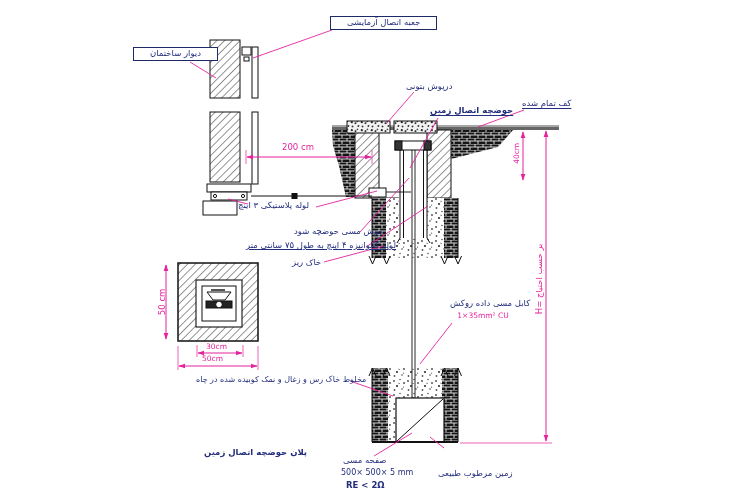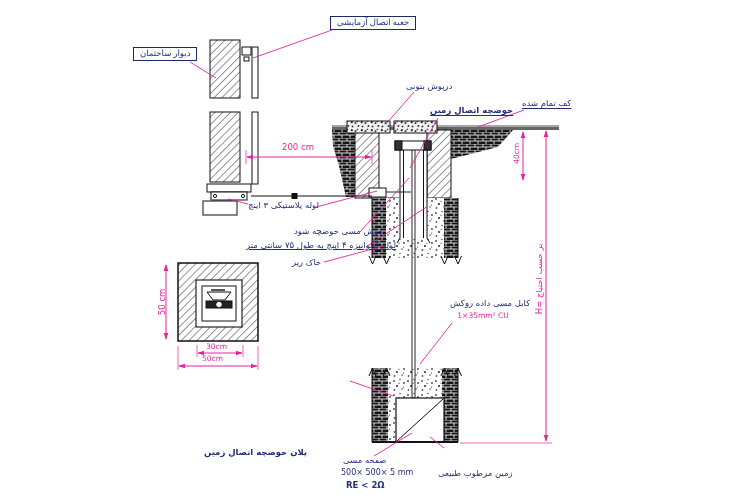--- a/index.html
+++ b/index.html
@@ -5,21 +5,21 @@
   html,body{margin:0;padding:0;background:#fff;}
   #page{position:relative;width:750px;height:500px;background:#fff;overflow:hidden;
         font-family:"DejaVu Sans",sans-serif;}
   #page svg{position:absolute;left:0;top:0;}
   .lbl{position:absolute;white-space:nowrap;font-size:8.5px;line-height:1.15;
        color:#232e7d;direction:rtl;}
   .lbl.ltr{direction:ltr;}
   .pink{color:#e5239d;}
   .bold{font-weight:bold;text-align:right;}
   .und{text-decoration:underline;text-underline-offset:2px;}
-  .boxed{border:1px solid #1e2a66;padding:1px 6px;background:#fff;font-family:Liberation Serif, serif;}
+  .boxed{border:1px solid #1e2a66;padding:1px 16px;background:#fff;}
   .rot{transform:rotate(-90deg);transform-origin:center center;text-align:center;}
   .ctr{text-align:center;}
   .sm{font-size:7.5px;}
 </style>
 </head>
 <body>
 
 <div id="page">
 
 <svg width="750" height="500" viewBox="0 0 750 500">
@@ -186,28 +186,29 @@
     <line x1="444" y1="448" x2="430" y2="437"></line>
   </g>
 </svg>
 
 <div class="lbl boxed" style="left:330px;top:16px;">جعبه اتصال آزمایشی</div>
 <div class="lbl boxed" style="left:133px;top:47px;">دیوار ساختمان</div>
 <div class="lbl" style="left:406px;top:82px;">درپوش بتونی</div>
 <div class="lbl und" style="left:522px;top:99px;">کف تمام شده</div>
 <div class="lbl bold und" style="left:430px;top:106px;">حوضچه اتصال زمین</div>
 <div class="lbl ltr pink ctr" style="left:268px;top:143px;width:60px;">200 cm</div>
-<div class="lbl" style="left:248px;top:201px;">لوله پلاستیکی ۳ اینچ</div>
+<div class="lbl" style="left:238px;top:201px;">لوله پلاستیکی ۳ اینچ</div>
 <div class="lbl" style="left:294px;top:227px;">جوش مسی حوضچه شود</div>
 <div class="lbl" style="left:246px;top:241px;text-decoration:underline;">لوله گالوانیزه ۴ اینچ به طول ۷۵ سانتی متر</div>
 <div class="lbl" style="left:292px;top:258px;">خاک ریز</div>
 <div class="lbl ltr pink rot sm" style="left:500px;top:149px;width:34px;">40cm</div>
 <div class="lbl pink rot" style="left:498px;top:274px;width:84px;">بر حسب احتیاج =H</div>
 <div class="lbl" style="left:450px;top:299px;">کابل مسی داده روکش</div>
 <div class="lbl ltr pink ctr sm" style="left:452px;top:312px;width:62px;">1×35mm² CU</div>
+<div class="lbl" style="left:196px;top:375px;font-size:8px;">مخلوط خاک رس و زغال و نمک کوبیده شده در چاه</div>
 <div class="lbl pink rot ltr" style="left:143px;top:297px;width:40px;">50 cm</div>
 <div class="lbl ltr pink sm" style="left:206px;top:343px;">30cm</div>
 <div class="lbl ltr pink sm" style="left:202px;top:355px;">50cm</div>
 <div class="lbl bold" style="left:204px;top:448px;">پلان حوضچه اتصال زمین</div>
 <div class="lbl" style="left:343px;top:456px;">صفحه مسی</div>
 <div class="lbl ltr" style="left:341px;top:468px;font-size:8px;">500× 500× 5 mm</div>
 <div class="lbl ltr bold" style="left:346px;top:481px;">RE &lt; 2Ω</div>
 <div class="lbl" style="left:438px;top:469px;">زمین مرطوب طبیعی</div>
 
 </div>

